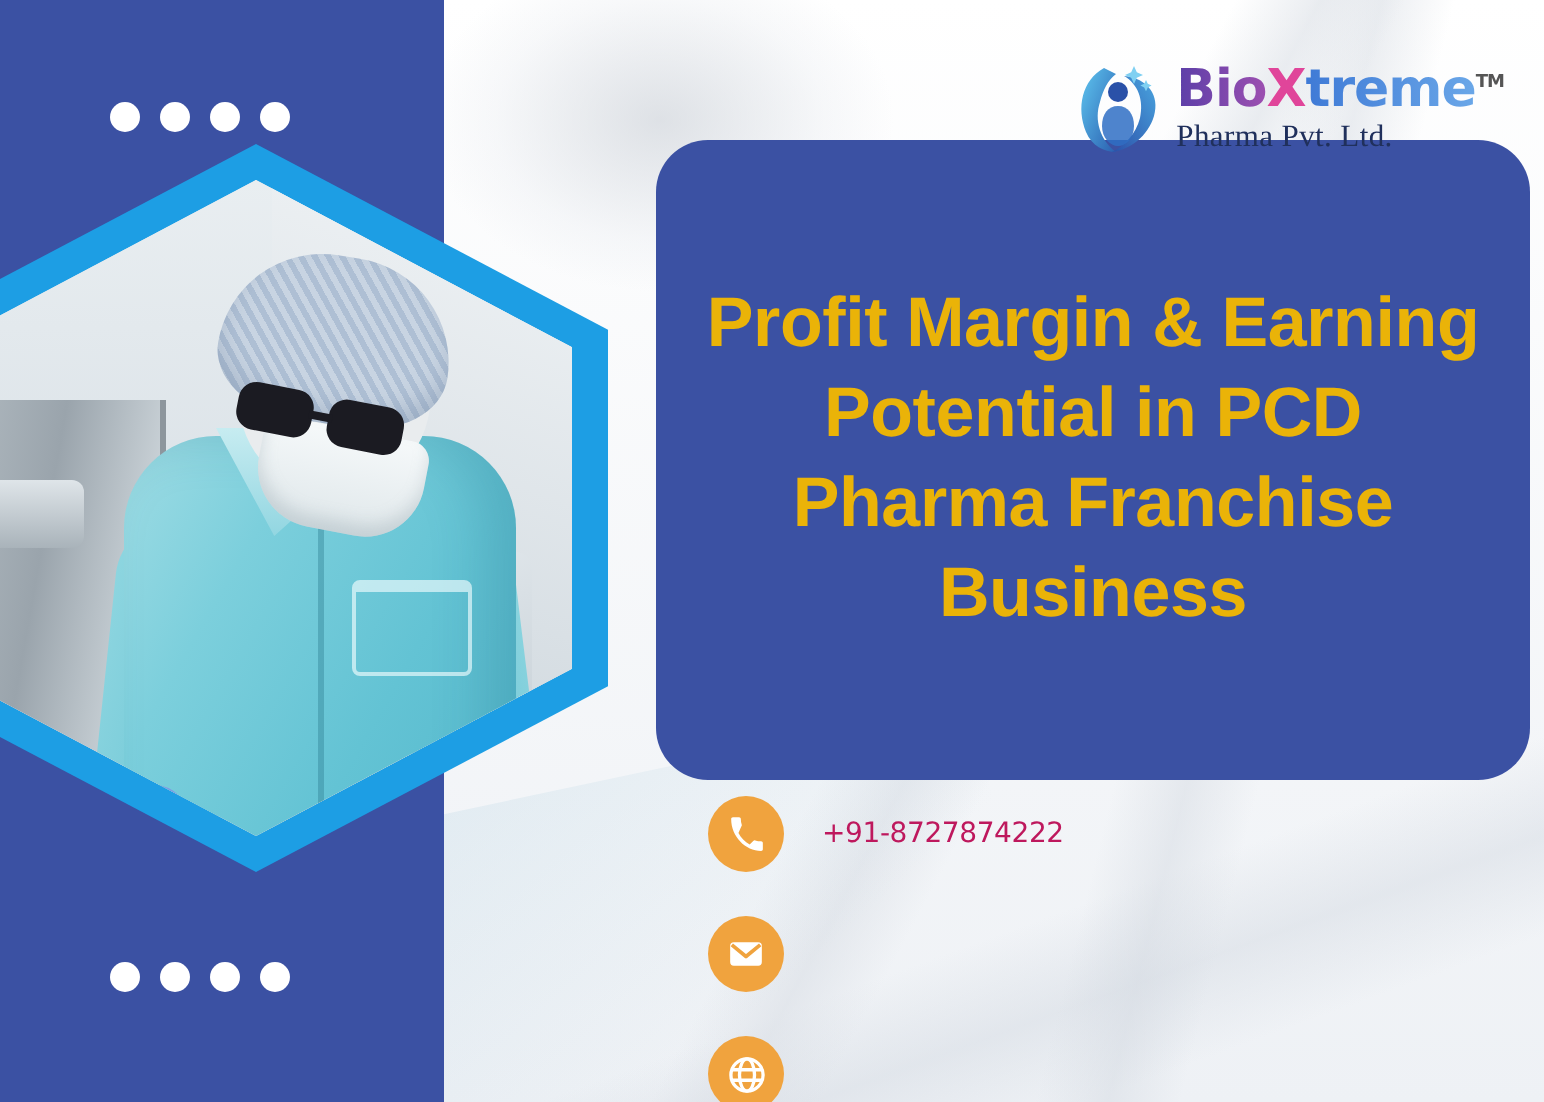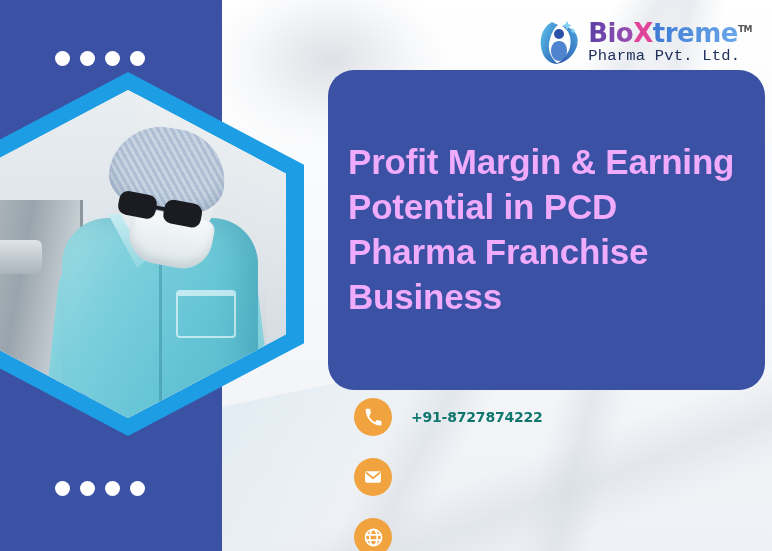--- a/index.html
+++ b/index.html
@@ -155,58 +155,58 @@
     box-shadow:inset 0 -6px 8px rgba(150,165,175,.35);
   }
 
   
   .card{
     position:absolute;left:328px;top:70px;width:437px;height:320px;
     background:#3b51a3;border-radius:26px;
     display:flex;align-items:center;justify-content:center;
   }
   .card-title{
-    color:#f0abfc;text-align:left;
+    color:#eab308;text-align:center;
     font-size:35px;line-height:1.28;font-weight:700;letter-spacing:-.2px;
     margin:0;padding:0 20px;
   }
 
   
   .logo{
-    position:absolute;right:20px;top:14px;height:56px;
+    position:absolute;right:20px;top:26px;height:56px;
     display:flex;align-items:center;gap:6px;
   }
   .logo-mark{width:44px;height:48px;flex:0 0 auto;}
   .logo-text{display:flex;flex-direction:column;line-height:1;}
   .logo-top{
     font-family:"DejaVu Sans", sans-serif;font-size:26px;font-weight:700;letter-spacing:-.5px;
     white-space:nowrap;
   }
   .logo-top .w-bio{color:#7b3fa0;background:linear-gradient(90deg,#5b3fa8,#9c4fb0);-webkit-background-clip:text;background-clip:text;color:transparent;}
   .logo-top .w-x{color:#e0459a;font-weight:700;}
   .logo-top .w-treme{color:#2a6fd0;background:linear-gradient(90deg,#3f7ad6,#6aa7e8);-webkit-background-clip:text;background-clip:text;color:transparent;}
   .logo-top .tm{font-size:9px;vertical-align:super;color:#555;}
   .logo-bottom{
-    font-family:Liberation Mono, monospace;font-size:15.5px;color:#20305c;letter-spacing:.2px;
+    font-family:Liberation Serif, serif;font-size:15.5px;color:#20305c;letter-spacing:.2px;
     margin-top:3px;white-space:nowrap;
   }
 
   
   .contacts{
     position:absolute;left:354px;top:398px;display:flex;flex-direction:column;gap:22px;
   }
   .contact-row{display:flex;align-items:center;gap:19px;}
   .contact-icon{
     width:38px;height:38px;border-radius:50%;background:#f0a33e;
     display:flex;align-items:center;justify-content:center;flex:0 0 auto;
   }
   .contact-icon svg{display:block;}
   .contact-text{
     font-family:"DejaVu Sans", sans-serif;
-    font-size:14px;font-weight:700;color:#0f766e;letter-spacing:-.2px;white-space:nowrap;
+    font-size:14px;font-weight:400;color:#be185d;letter-spacing:-.2px;white-space:nowrap;
   }
 </style>
 </head>
 <body>
 
 <div class="poster">
 
   <div class="bg-photo"></div>
 
   <div class="left-panel"></div>

